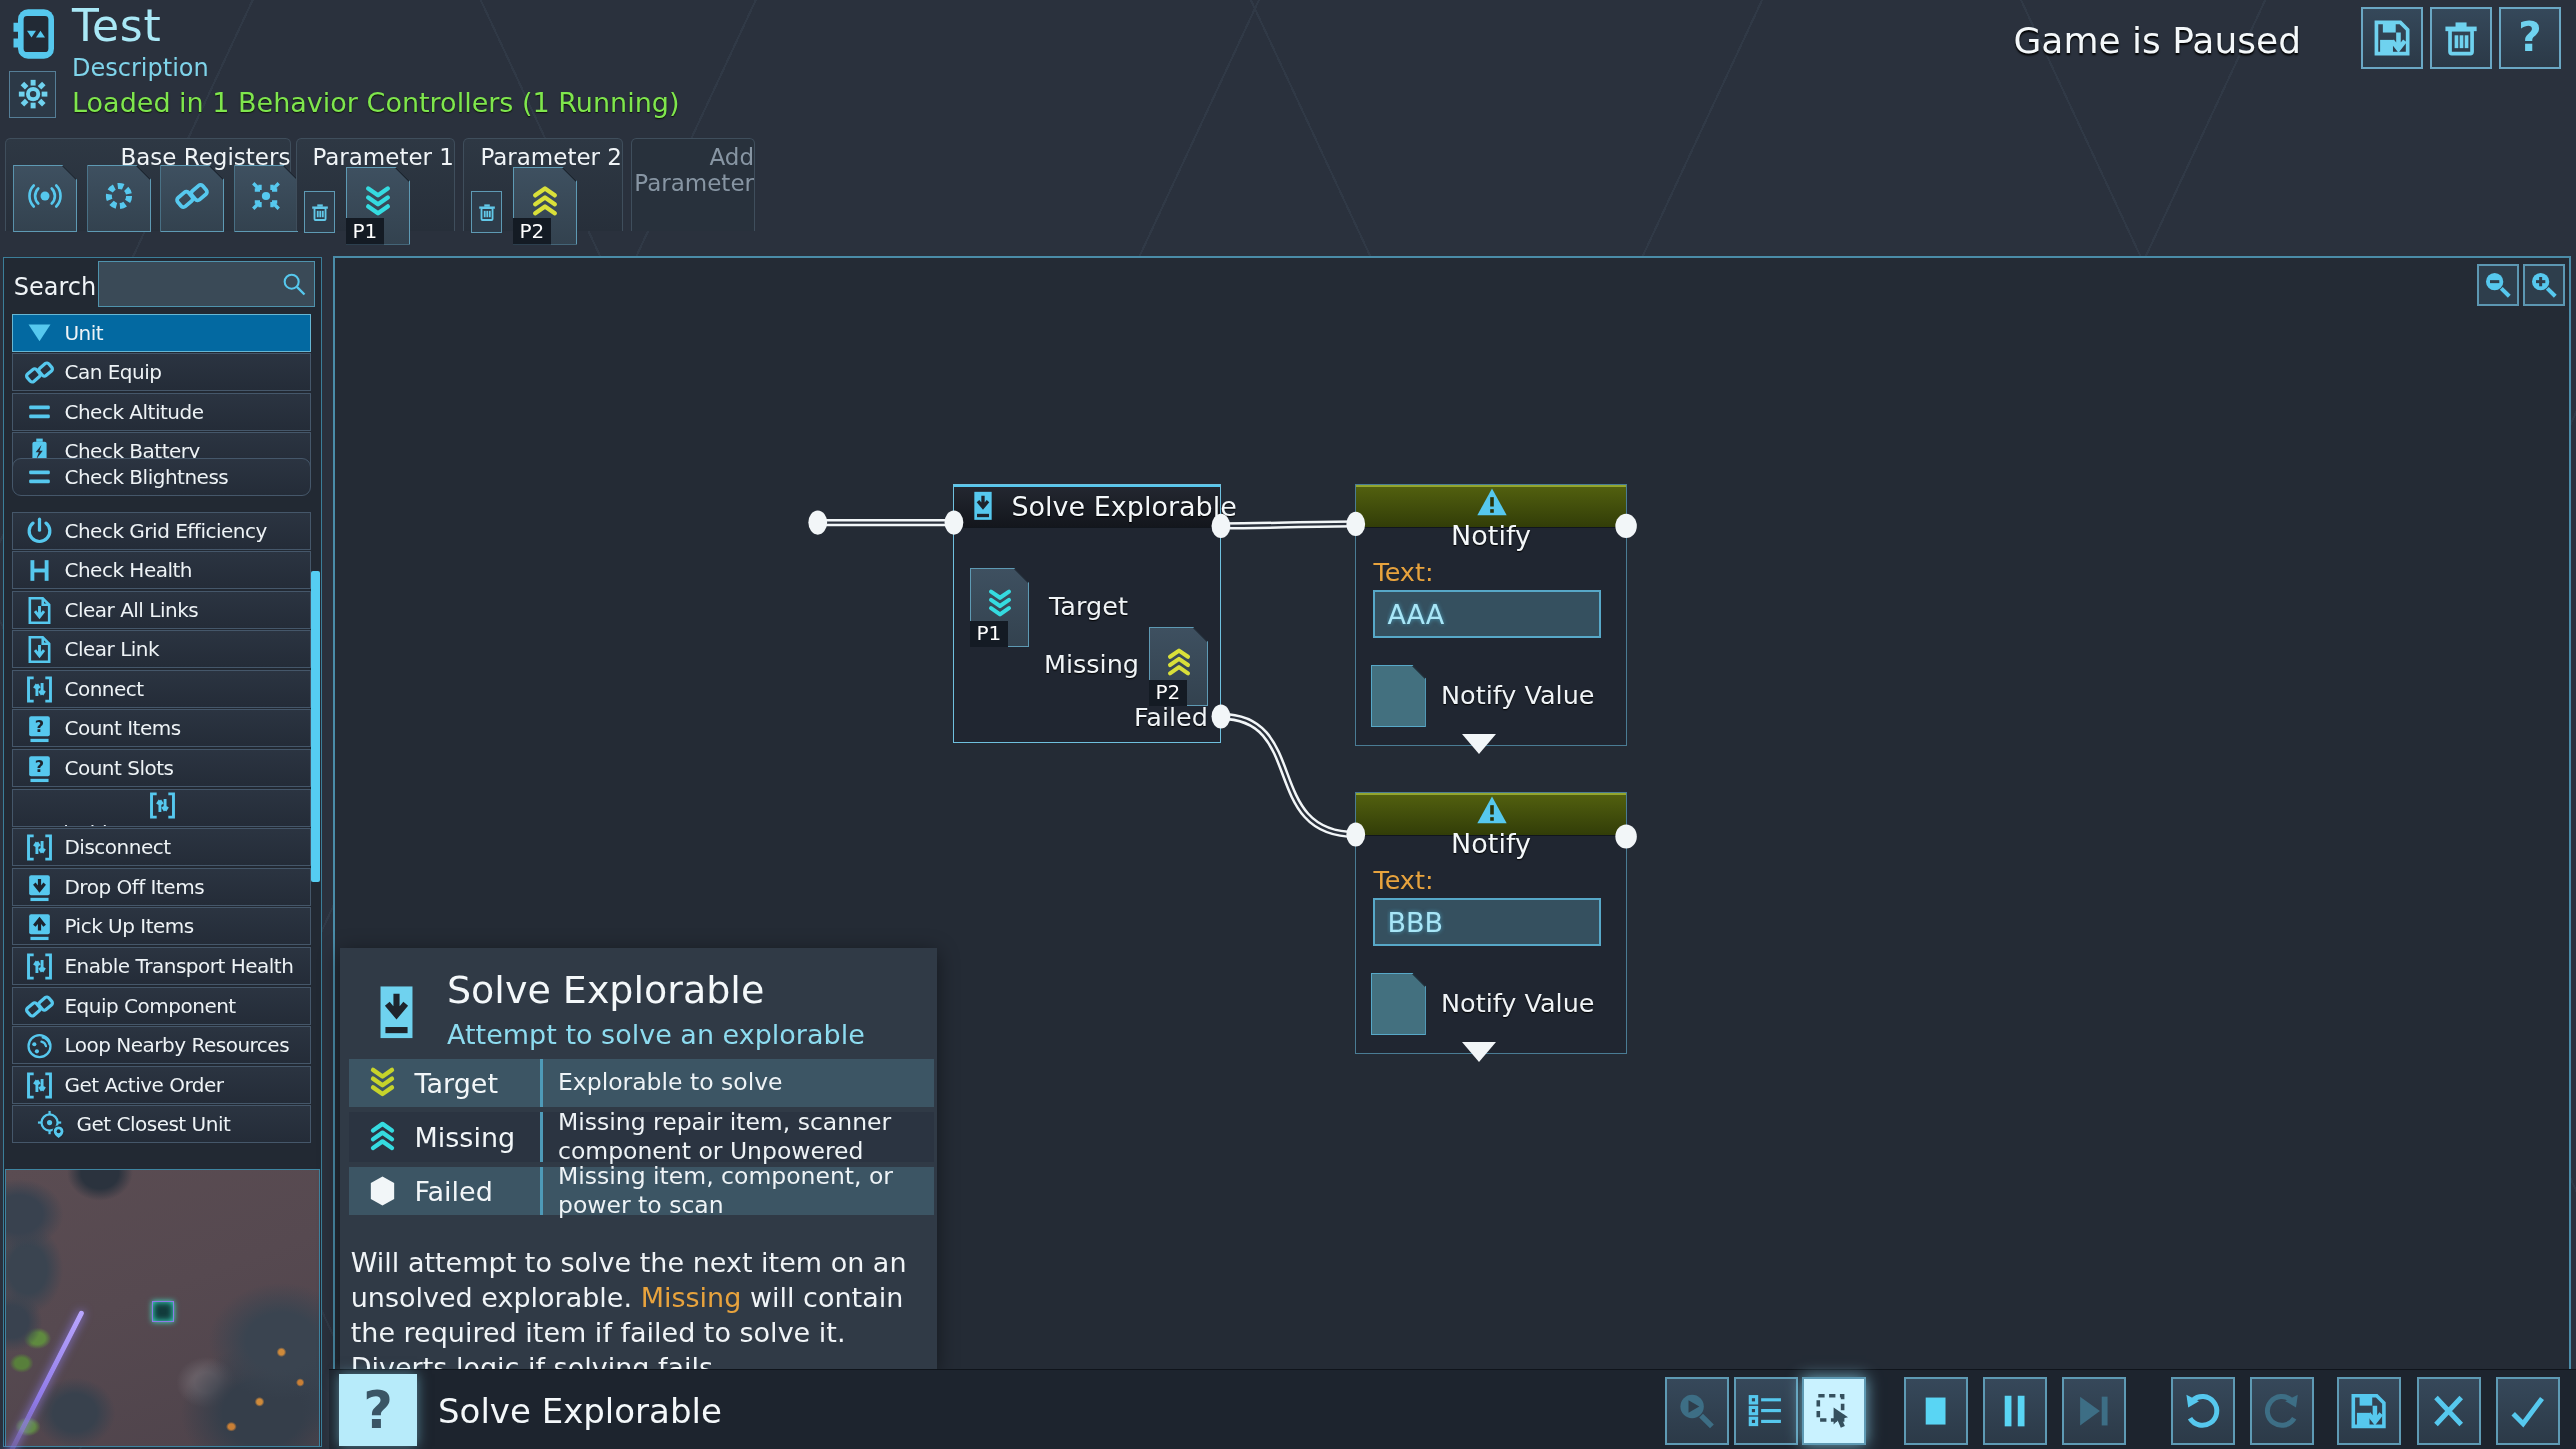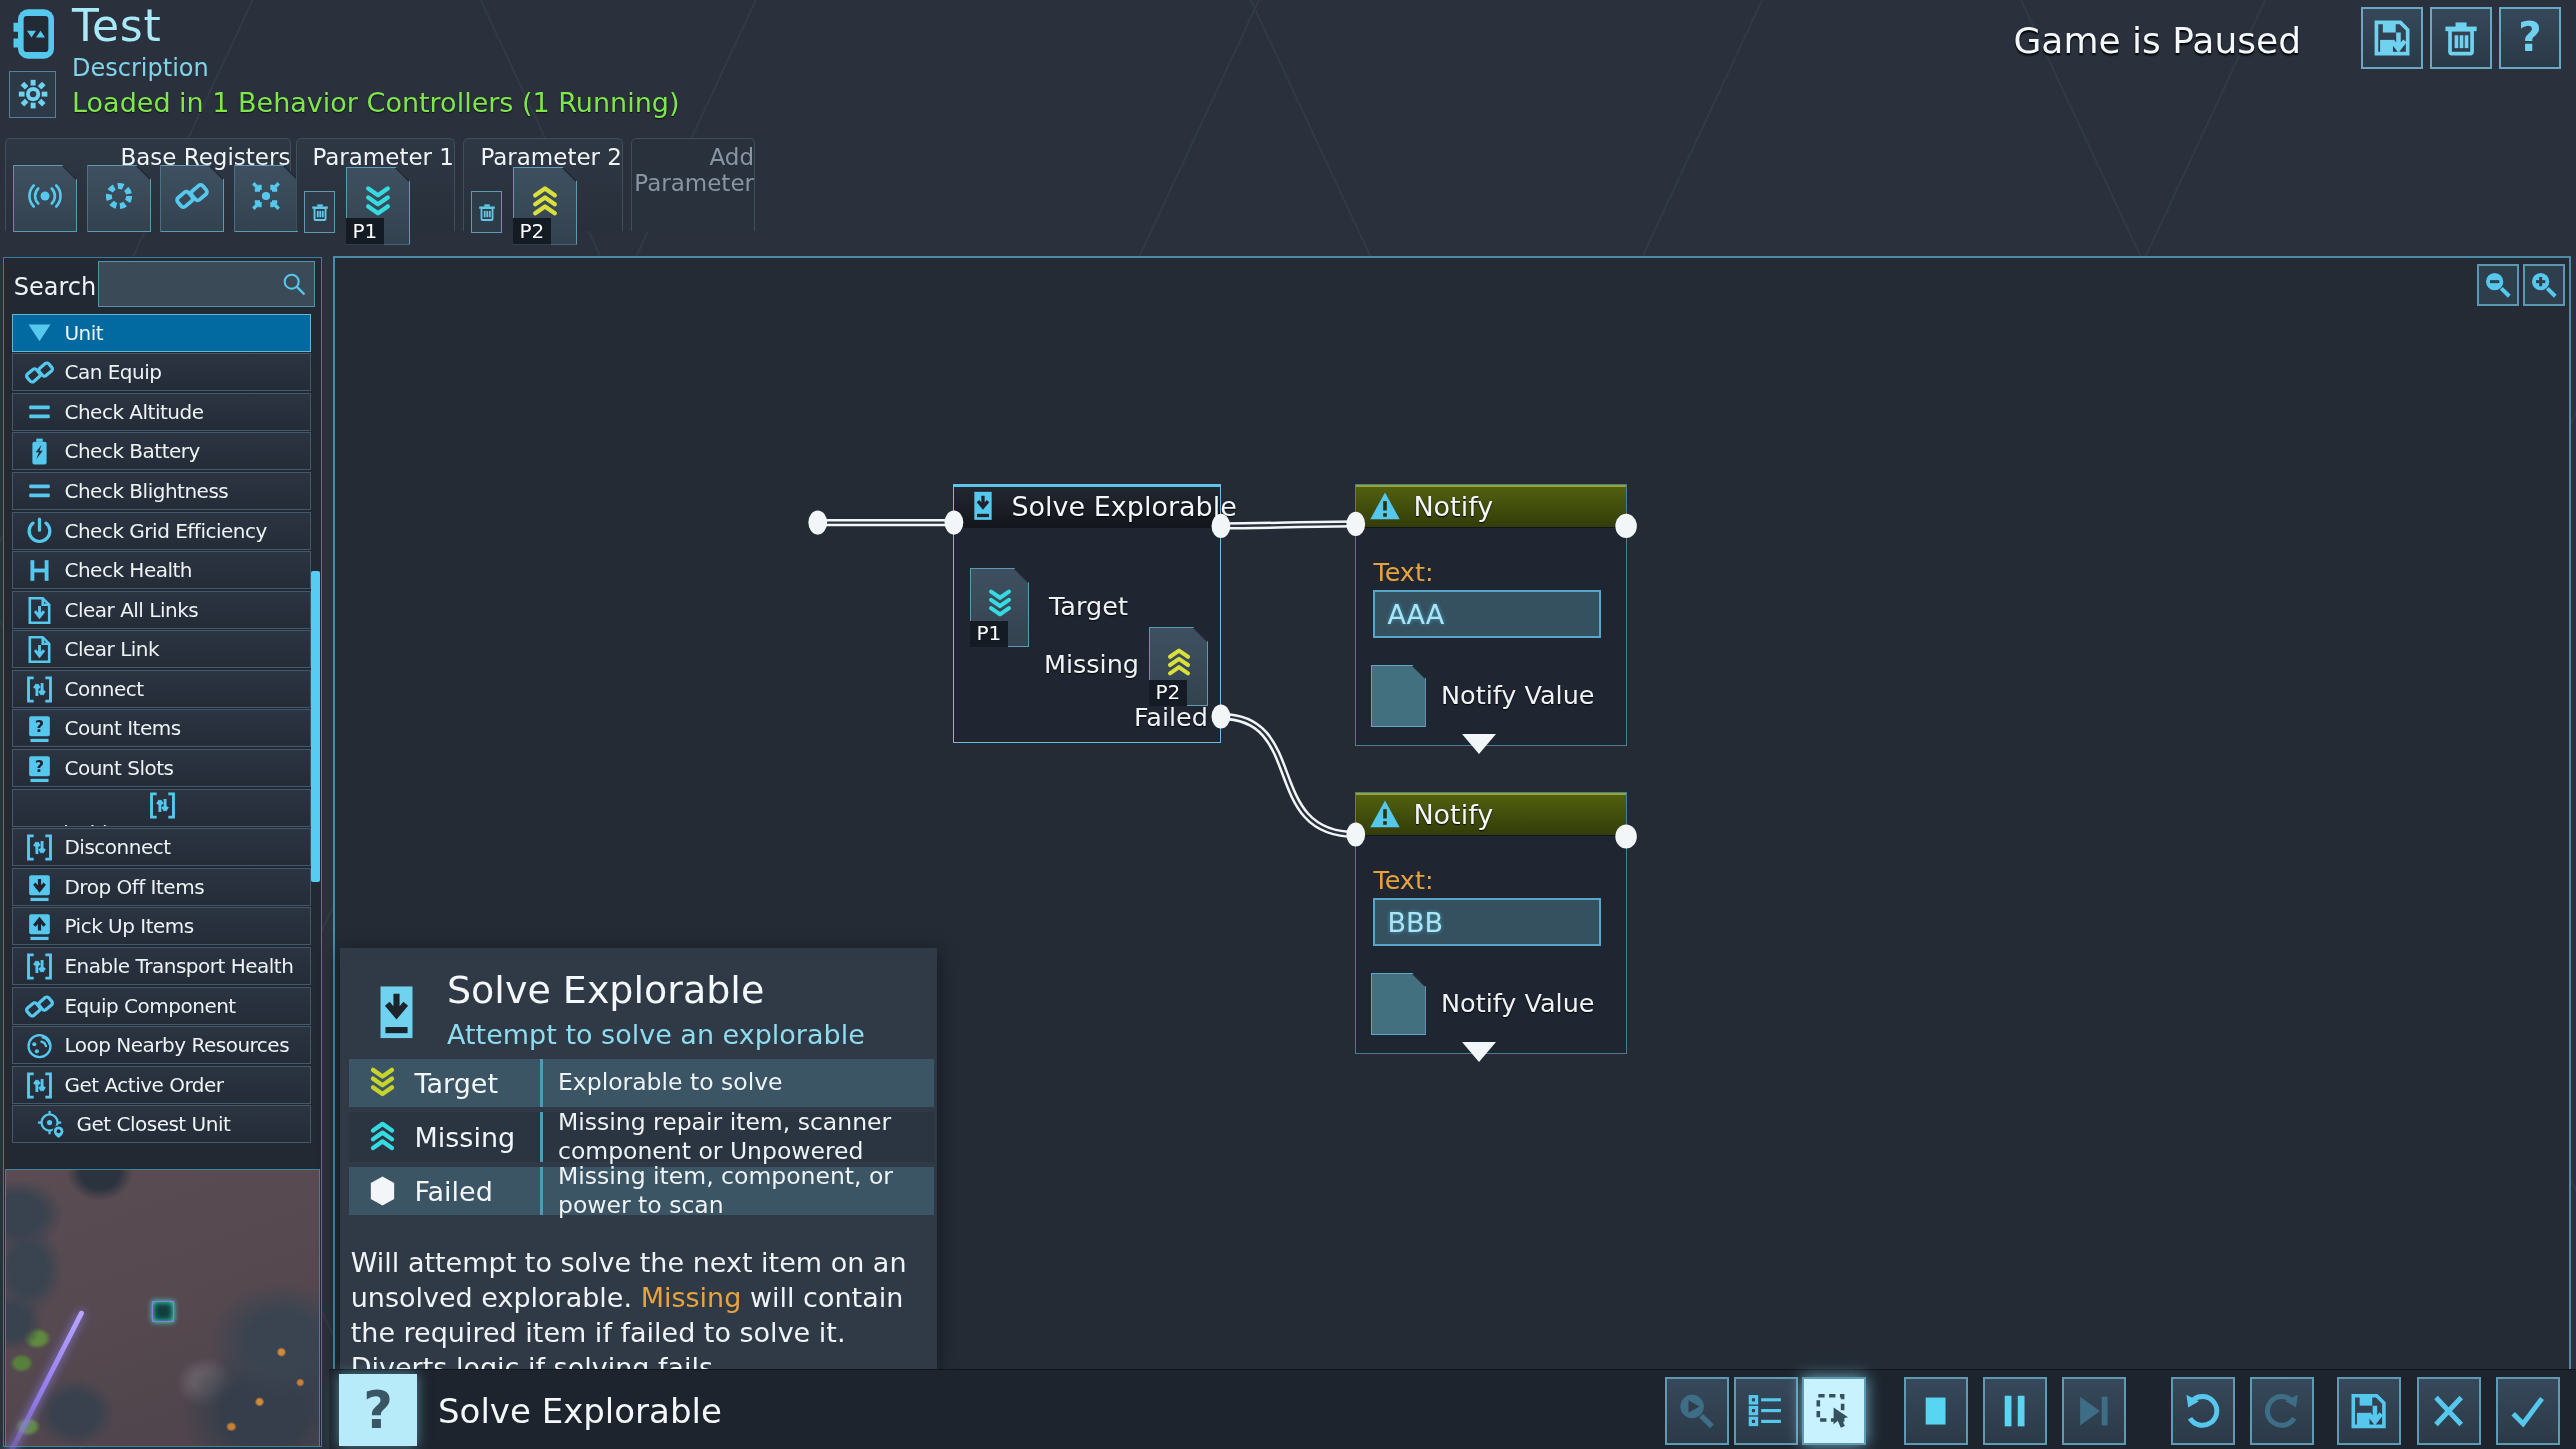--- a/index.html
+++ b/index.html
@@ -82,21 +82,21 @@
           border:2px solid #4a8ca8;border-bottom:none;box-sizing:border-box;}
   .zoom-btn{position:absolute;width:42px;height:42px;background:#2e3e4c;border:2px solid #5c97b2;
             color:#56c8ee;box-sizing:border-box;}
   .zoom-btn .ic{position:absolute;inset:8%;}
   .wires{position:absolute;left:0;top:0;pointer-events:none;z-index:4;}
   .node{position:absolute;background:rgba(32,39,49,.96);border:1.3px solid #4a7c94;box-sizing:border-box;z-index:2;}
   .node-head{position:absolute;left:0;right:0;top:0;height:42px;display:flex;align-items:center;
              border-bottom:0.7px solid #11161d;}
   .head-teal{background:linear-gradient(#14645c,#0a3f3b);box-shadow:inset 0 2px 0 #2b9b90;}
   .head-dark{background:linear-gradient(#242831,#13161c);box-shadow:inset 0 2px 0 #56c8ee;}
-  .head-olive{background:linear-gradient(#53610f,#323d08);box-shadow:inset 0 2px 0 #93a62e;}
+  .head-olive{background:linear-gradient(#53610f,#323d08);box-shadow:inset 0 2px 0 #93a62e;flex-direction:column;}
   .nh-ic{width:32px;height:35px;margin:0 12px 0 13.4px;color:#56c8ee;flex:0 0 auto;}
   .nh-label{font-size:27px;color:#f4f8fa;text-shadow:0 1.3px 1.3px #000;white-space:nowrap;}
   .port-label{position:absolute;font-size:25.5px;color:#f0f4f7;text-shadow:0 1.3px 1.3px #000;white-space:nowrap;}
   .olabel{position:absolute;font-size:25.5px;color:#e8a33d;}
   .nfield{position:absolute;background:#35505f;border:2px solid #57a8c8;box-sizing:border-box;}
   .nfield input{position:absolute;inset:0;width:100%;background:transparent;border:none;outline:none;
       color:#a8e6f7;font-size:27px;padding:0 12px;font-family:inherit;box-sizing:border-box;text-shadow:0 0 4px rgba(86,200,238,.6);}
   .slot-plain{position:absolute;background:#43707f;border:1.3px solid #57a8c8;box-sizing:border-box;
       clip-path:polygon(0 0,calc(100% - 13.4px) 0,100% 13.4px,100% 100%,0 100%);}
   .slot-plain .fold{position:absolute;right:0;top:0;border-top:13.4px solid #1b232d;border-left:13.4px solid transparent;}
@@ -494,21 +494,21 @@
         <div class="cmd" style="top: 174px;">
           <span class="cmd-ic ic">
             <svg viewBox="0 0 48 48" aria-hidden="true">
               <rect x="19" y="4" width="10" height="5" fill="currentColor"></rect>
               <rect x="13" y="9" width="22" height="35" rx="3" fill="currentColor"></rect>
               <path d="M27 14 l-9 11 h5 l-4 11 10-13 h-5 z" fill="#262d38"></path>
             </svg>
           </span>
           <span class="cmd-label">Check Battery</span>
         </div>
-        <div class="cmd" style="top: 214px;">
+        <div class="cmd" style="top: 200px; border-radius: 9px;">
           <span class="cmd-ic ic">
             <svg viewBox="0 0 48 48" aria-hidden="true">
               <rect x="8" y="13" width="32" height="6" rx="2" fill="currentColor"></rect>
               <rect x="8" y="27" width="32" height="6" rx="2" fill="currentColor"></rect>
             </svg>
           </span>
           <span class="cmd-label">Check Blightness</span>
         </div>
         <div class="cmd" style="top: 254px;">
           <span class="cmd-ic ic">

